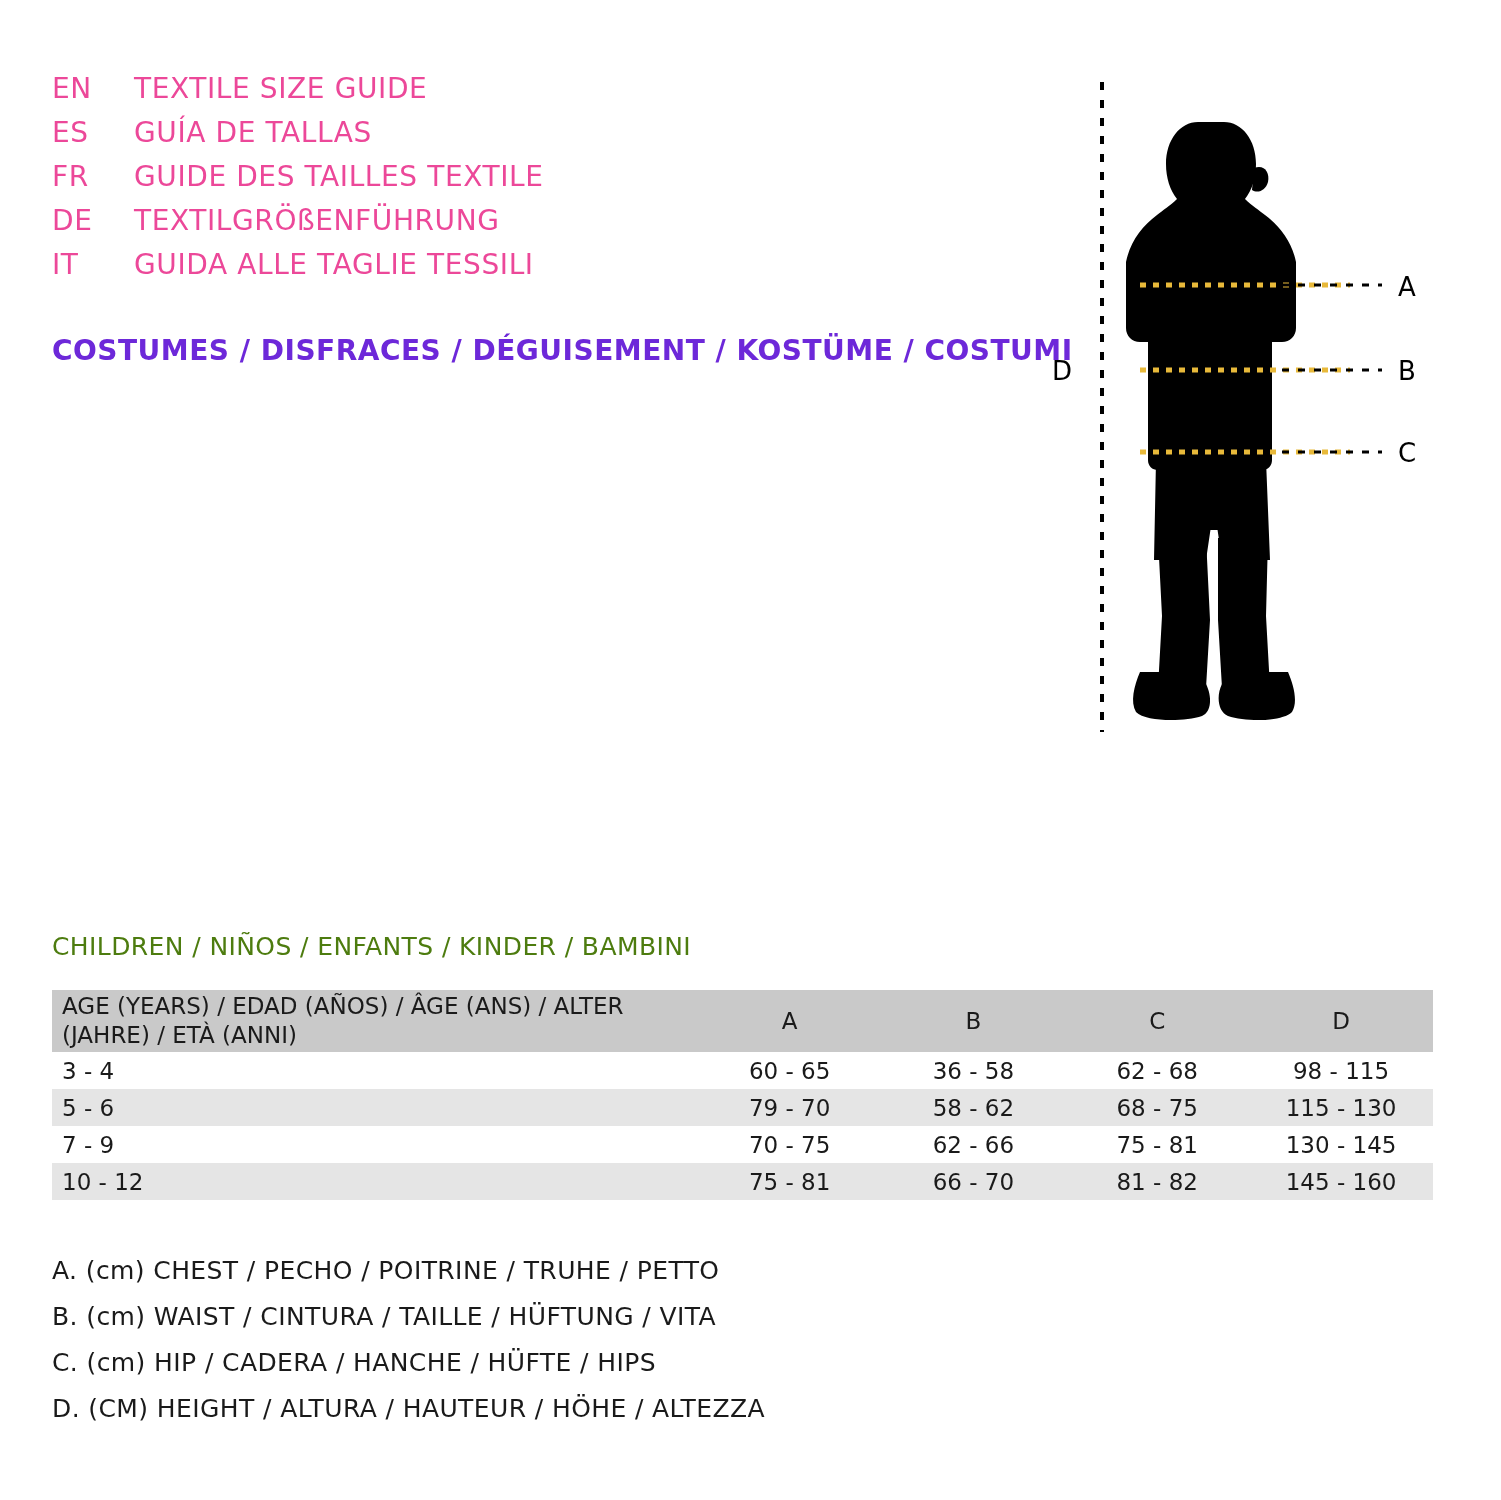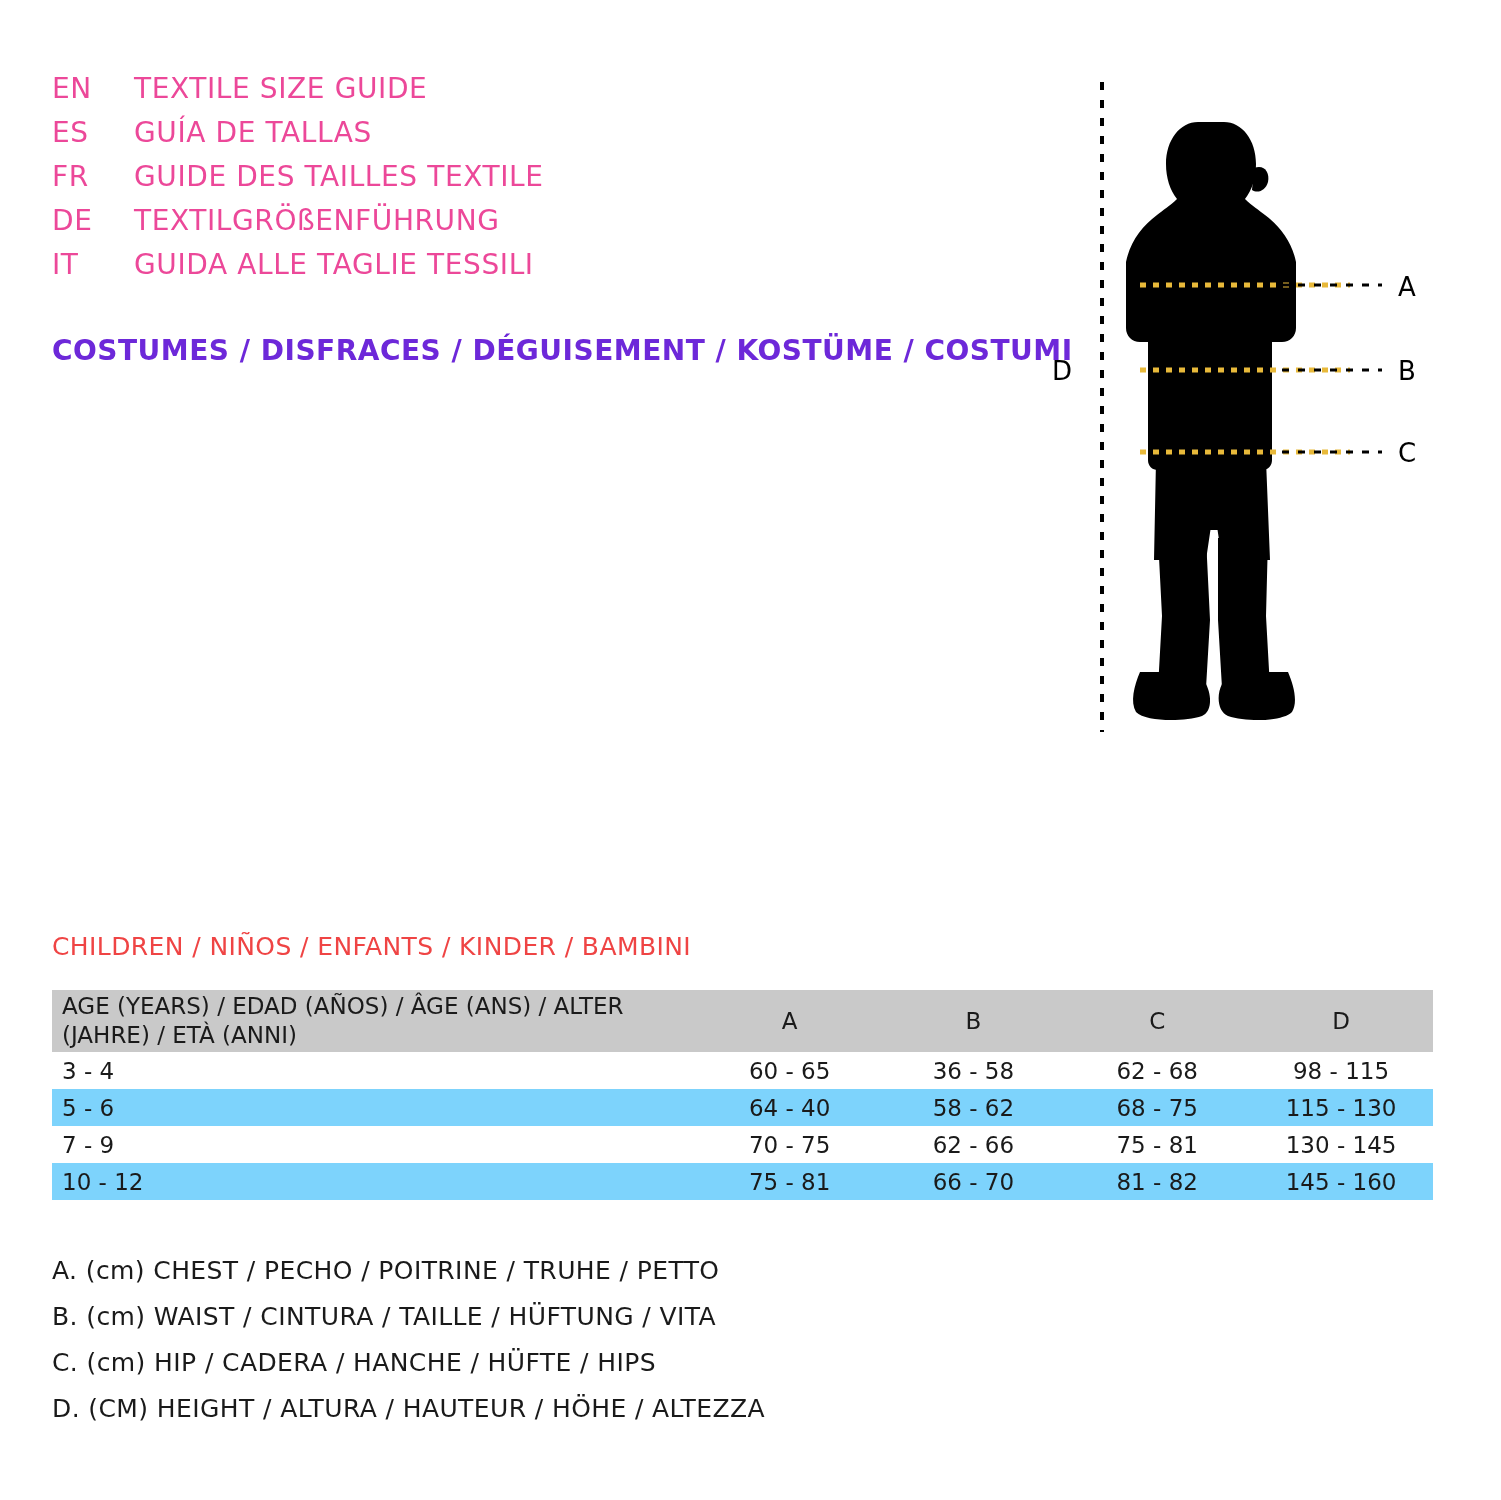--- a/index.html
+++ b/index.html
@@ -73,21 +73,21 @@
   #label-B { left: 368px; top: 296px; }
   #label-C { left: 368px; top: 378px; }
 
   
   #children-heading {
     position: absolute;
     left: 52px;
     top: 932px;
     font-size: 25px;
     letter-spacing: 0.4px;
-    color: #ef4444;
+    color: #4d7c0f;
   }
 
   #size-table {
     position: absolute;
     left: 52px;
     top: 990px;
     width: 1381px;
     border-collapse: collapse;
     font-size: 23px;
     color: #1a1a1a;
@@ -111,21 +111,21 @@
     margin-left: 48px;
   }
   #size-table tbody td.label-col {
     text-align: left;
     padding-left: 10px;
   }
   #size-table tbody tr.odd td {
     background: #ffffff;
   }
   #size-table tbody tr.even td {
-    background: #7dd3fc;
+    background: #e5e5e5;
   }
   .col-label { width: 640px; }
   .col-val { width: 185px; }
 
   
   #footnotes {
     position: absolute;
     left: 52px;
     top: 1248px;
     width: 1200px;
@@ -228,21 +228,21 @@
   <tbody>
     <tr class="odd">
       <td class="label-col">3 - 4</td>
       <td>60 - 65</td>
       <td>36 - 58</td>
       <td>62 - 68</td>
       <td>98 - 115</td>
     </tr>
     <tr class="even">
       <td class="label-col">5 - 6</td>
-      <td>64 - 40</td>
+      <td>79 - 70</td>
       <td>58 - 62</td>
       <td>68 - 75</td>
       <td>115 - 130</td>
     </tr>
     <tr class="odd">
       <td class="label-col">7 - 9</td>
       <td>70 - 75</td>
       <td>62 - 66</td>
       <td>75 - 81</td>
       <td>130 - 145</td>

